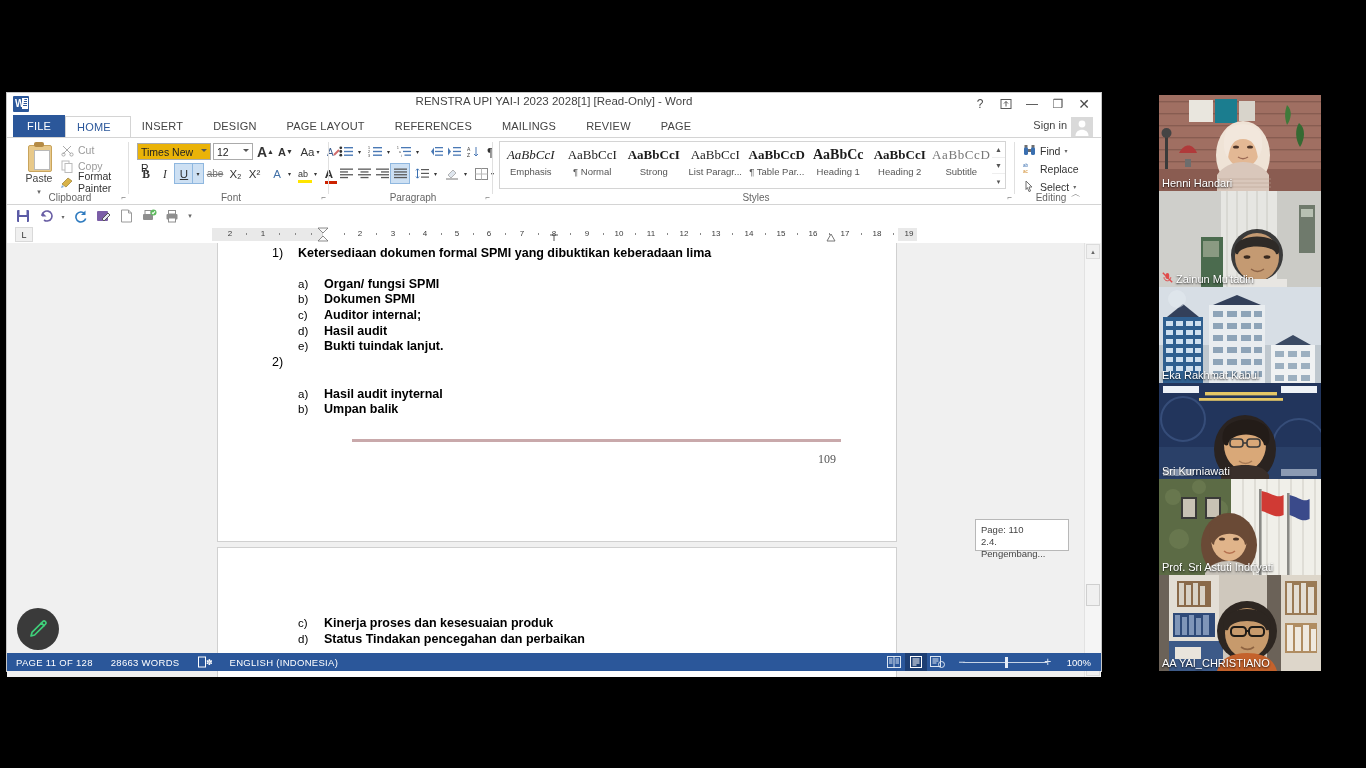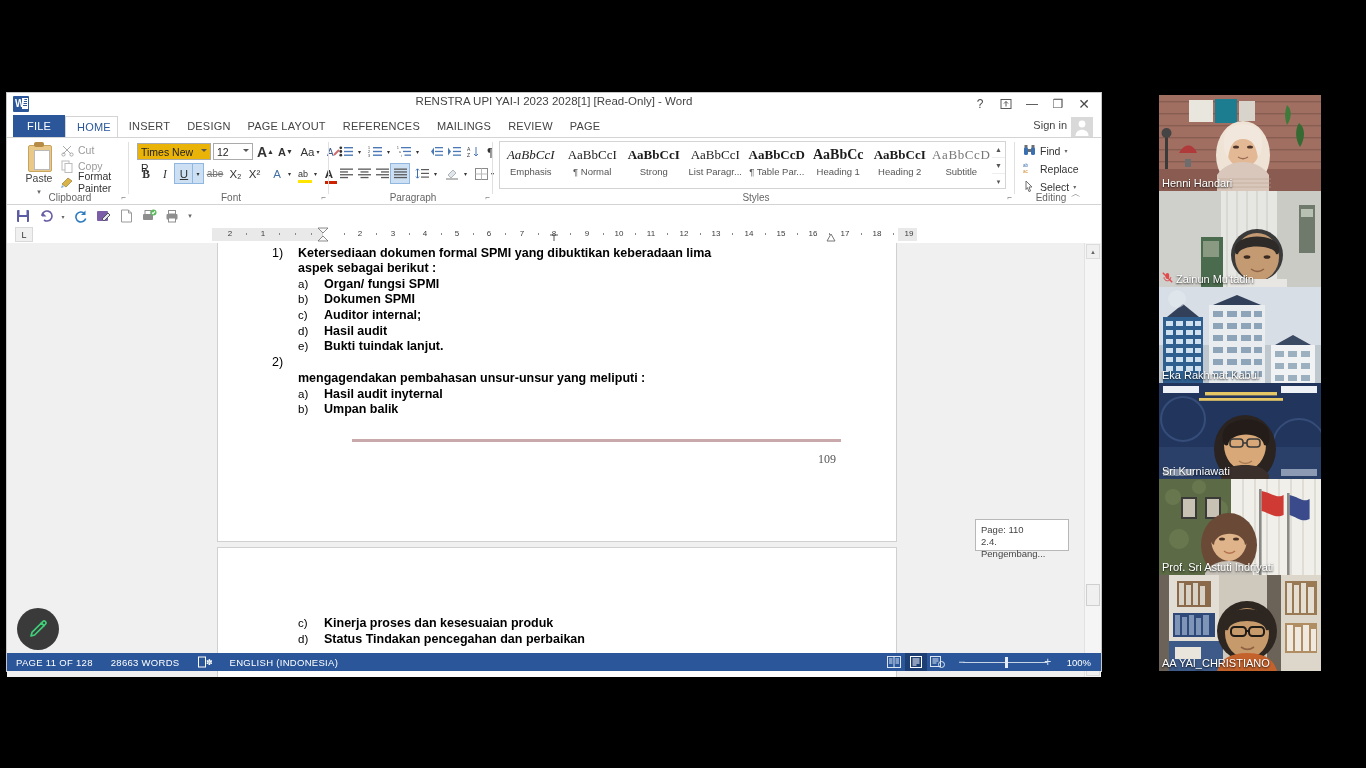--- a/index.html
+++ b/index.html
@@ -15,21 +15,21 @@
   .word-logo::after{content:"W";position:absolute;left:2px;top:1px;font-size:10px;color:#fff;font-weight:bold;line-height:14px;}
   .word-logo .pg{position:absolute;right:1px;top:2px;width:6px;height:11px;background:#fff;}
   .word-logo .pg i{display:block;height:1px;background:#2b579a;margin:1px 1px 0 1px;}
   .title-text{position:absolute;left:0;right:0;top:2px;text-align:center;font-size:11.5px;color:#444;}
   .wbtns{position:absolute;right:4px;top:0px;display:flex;align-items:center;gap:0px;height:22px;}
   .wbtn{width:26px;height:20px;display:flex;align-items:center;justify-content:center;font-size:12px;color:#4a4a4a;}
   .wbtn.close{font-size:14px;}
 
   .tabsrow{position:relative;height:22px;background:#fff;}
   .tabs{display:flex;height:22px;align-items:flex-end;padding-left:6px;}
-  .tab{padding:3px 6px 4px 11px;font-size:11px;color:#444;letter-spacing:.2px;height:100%;box-sizing:border-box;
+  .tab{padding:3px 19px 4px 11px;font-size:11px;color:#444;letter-spacing:.2px;height:100%;box-sizing:border-box;
        display:flex;align-items:center;}
   .tab.file{background:#2b579a;color:#fff;padding:3px 14px 4px 14px;}
   .tab.active{background:#fff;border:1px solid #d4d4d4;border-bottom:1px solid #fff;position:relative;top:1px;color:#2b579a;}
   .signin{position:absolute;right:34px;top:4px;font-size:11px;color:#444;}
   .acct{position:absolute;right:6px;top:2px;width:24px;height:20px;}
   .acct svg{display:block;}
 
   .ribbon{position:relative;height:66px;background:#fff;border-top:1px solid #d4d4d4;border-bottom:1px solid #d4d4d4;}
   .grp{position:absolute;top:0;height:66px;}
   .grp .glabel{position:absolute;bottom:1px;left:0;width:100%;text-align:center;font-size:10px;color:#666;}
@@ -616,24 +616,20 @@
       </div>
     </div>
 
     <div class="docarea">
 
       <div class="page" id="page1">
         <div class="li" style="left:54px;top:3px;width:600px;">
             <span class="mk">1)</span>
             <span>Ketersediaan dokumen formal SPMI yang dibuktikan keberadaan lima</span>
           </div>
-        <div class="li" style="left:54px;top:18px;width:600px;">
-            <span class="mk"></span>
-            <span>aspek sebagai berikut :</span>
-          </div>
         <div class="li" style="left:80px;top:34px;width:570px;">
             <span class="mk" style="font-size:11.5px;">a)</span>
             <span>Organ/ fungsi SPMI</span>
           </div>
         <div class="li" style="left:80px;top:49px;width:570px;">
             <span class="mk" style="font-size:11.5px;">b)</span>
             <span>Dokumen SPMI</span>
           </div>
         <div class="li" style="left:80px;top:65px;width:570px;">
             <span class="mk" style="font-size:11.5px;">c)</span>
@@ -645,21 +641,20 @@
           </div>
         <div class="li" style="left:80px;top:96px;width:570px;">
             <span class="mk" style="font-size:11.5px;">e)</span>
             <span>Bukti tuindak lanjut.</span>
           </div>
         <div class="li" style="left:54px;top:112px;width:600px;">
             <span class="mk">2)</span>
           </div>
         <div class="li" style="left:54px;top:128px;width:600px;">
             <span class="mk"></span>
-            <span>mengagendakan  pembahasan unsur-unsur yang meliputi :</span>
           </div>
         <div class="li" style="left:80px;top:144px;width:570px;">
             <span class="mk" style="font-size:11.5px;">a)</span>
             <span>Hasil audit inyternal</span>
           </div>
         <div class="li" style="left:80px;top:159px;width:570px;">
             <span class="mk" style="font-size:11.5px;">b)</span>
             <span>Umpan balik</span>
           </div>
 

